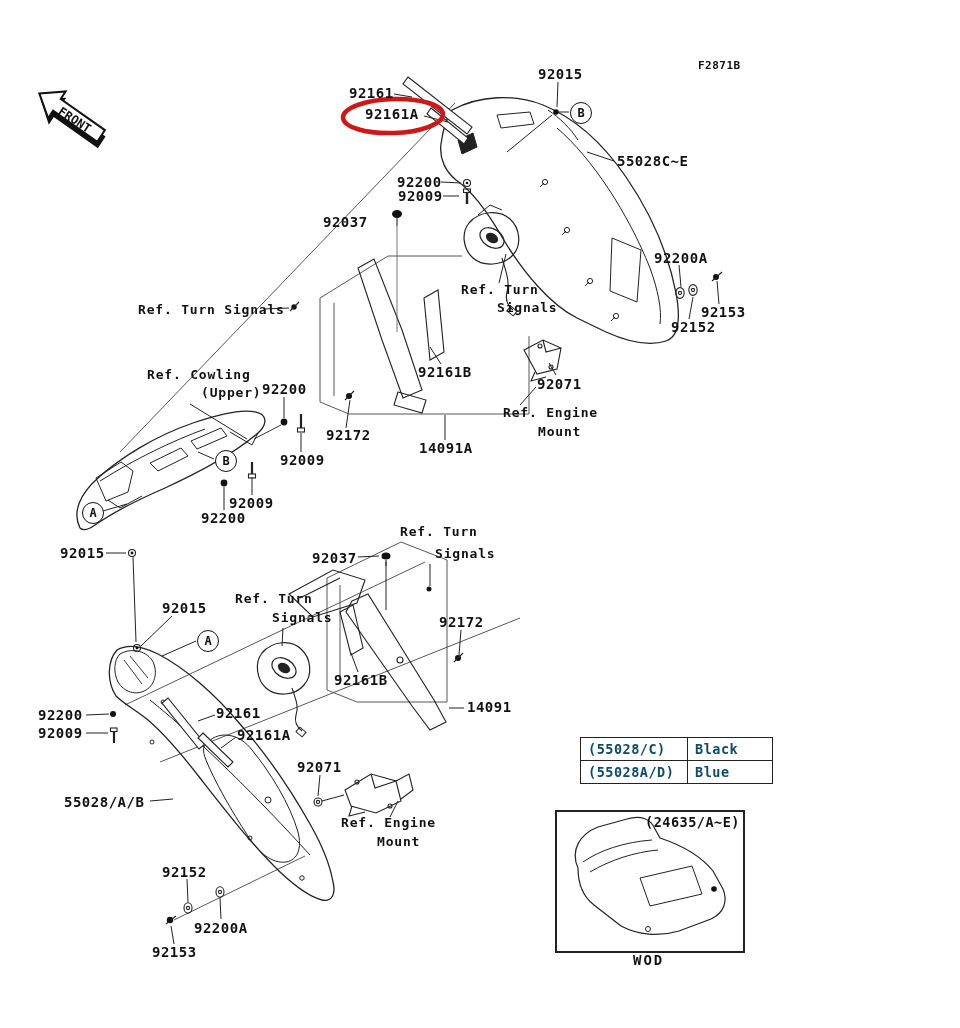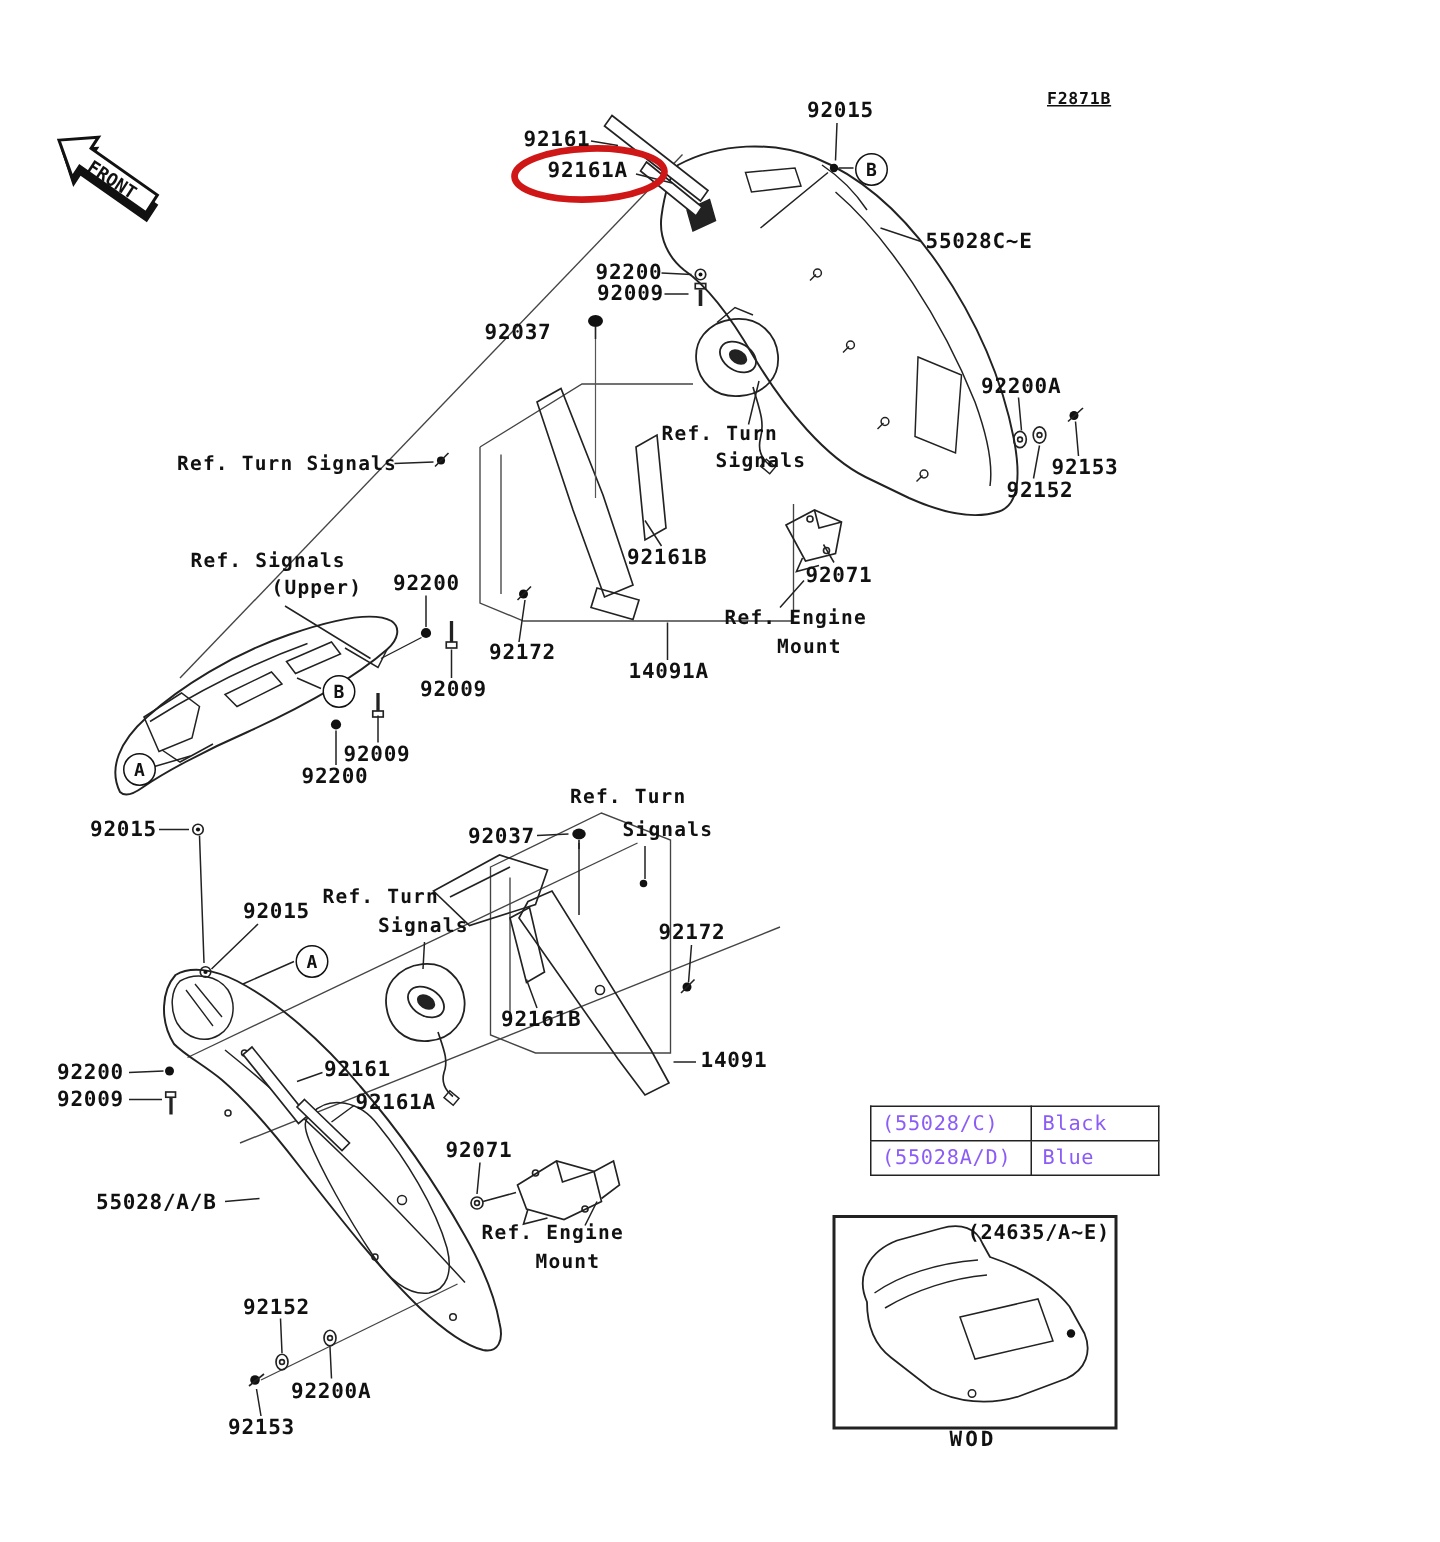--- a/index.html
+++ b/index.html
@@ -2,27 +2,27 @@
 <html><head>
 <meta charset="utf-8">
 <style>
   html,body{margin:0;padding:0;background:#fff;}
   .page{position:relative;width:960px;height:1028px;background:#fff;overflow:hidden;
         font-family:"DejaVu Sans Mono",monospace;color:#111;}
   svg.art{position:absolute;left:0;top:0;}
   svg text{font-family:"DejaVu Sans Mono",monospace;}
   .lbl{position:absolute;font-weight:bold;font-size:14px;line-height:1;letter-spacing:.5px;
        white-space:nowrap;color:#111;}
-  .ref{font-size:13px;letter-spacing:.8px;}
-  .small{font-size:11px;letter-spacing:.5px;text-decoration:underline;}
+  .ref{font-size:13px;letter-spacing:.8px;margin-left:20px;}
+  .small{font-size:11px;letter-spacing:.5px;}
   .circle-letter{position:absolute;width:20px;height:20px;border:1.7px solid #111;border-radius:50%;
        text-align:center;line-height:20px;font-weight:bold;font-size:12px;background:#fff;}
   .color-table{position:absolute;left:580px;top:737px;border-collapse:collapse;background:#fff;}
-  .color-table td{border:1.8px solid #222;font-weight:normal;font-size:13.5px;letter-spacing:.5px;
-       padding:1px 7px;height:20px;color:#8b5cf6;margin-left:27px;}
+  .color-table td{border:1.8px solid #222;font-weight:bold;font-size:13.5px;letter-spacing:.5px;
+       padding:1px 7px;height:20px;color:#0c4a6e;margin-left:27px;}
   .col-part{width:92px;} .col-color{width:70px;}
   .inset-box{position:absolute;left:555px;top:810px;width:186px;height:139px;border:2px solid #222;}
 </style>
 </head>
 <body>
 
 <div class="page">
 
   <svg class="art" width="960" height="1028" viewBox="0 0 960 1028">
 
@@ -250,21 +250,21 @@
   <span class="lbl" style="left:654px;top:251px">92200A</span>
   <span class="lbl" style="left:701px;top:305px">92153</span>
   <span class="lbl" style="left:671px;top:320px">92152</span>
   <span class="lbl" style="left:418px;top:365px">92161B</span>
   <span class="lbl" style="left:537px;top:377px">92071</span>
   <span class="lbl ref" style="left:483px;top:406px">Ref. Engine</span>
   <span class="lbl ref" style="left:518px;top:425px">Mount</span>
   <span class="lbl" style="left:326px;top:428px">92172</span>
   <span class="lbl" style="left:419px;top:441px">14091A</span>
 
-  <span class="lbl ref" style="left:127px;top:368px">Ref. Signals</span>
+  <span class="lbl ref" style="left:127px;top:368px">Ref. Cowling</span>
   <span class="lbl ref" style="left:181px;top:386px">(Upper)</span>
   <span class="lbl" style="left:262px;top:382px">92200</span>
   <span class="lbl" style="left:280px;top:453px">92009</span>
   <span class="lbl" style="left:229px;top:496px">92009</span>
   <span class="lbl" style="left:201px;top:511px">92200</span>
   <span class="lbl" style="left:60px;top:546px">92015</span>
 
   <span class="lbl" style="left:312px;top:551px">92037</span>
   <span class="lbl ref" style="left:380px;top:525px">Ref. Turn</span>
   <span class="lbl ref" style="left:415px;top:547px">Signals</span>

